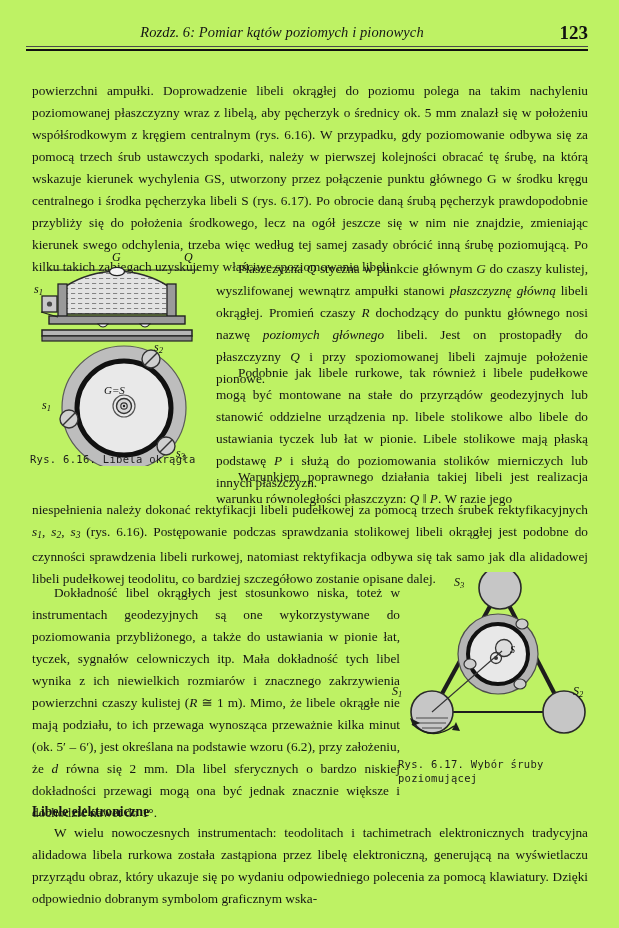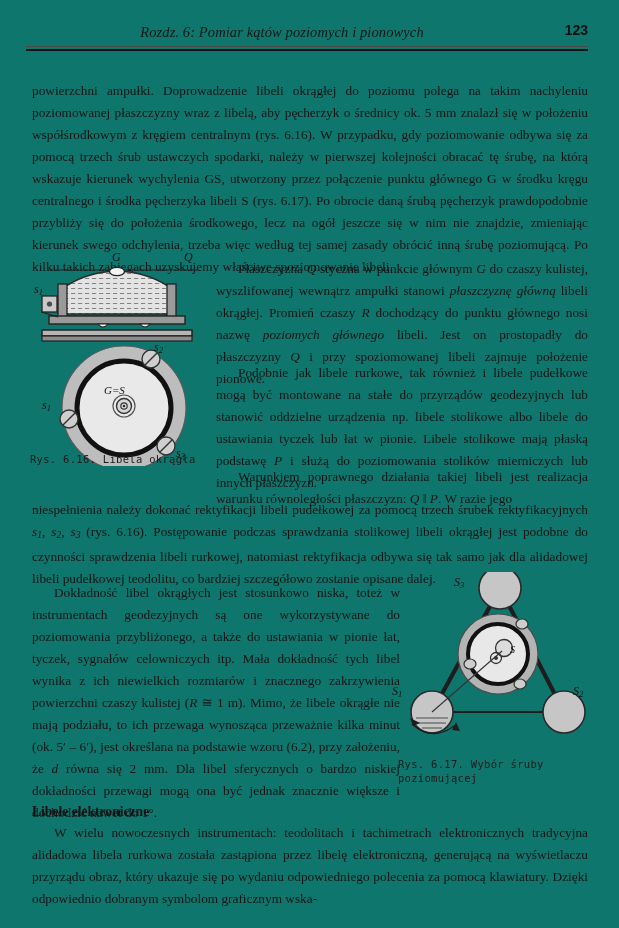--- a/index.html
+++ b/index.html
@@ -6,39 +6,39 @@
   body {
     width:619px; height:928px;
     background:#ffffff;
     font-family:"Liberation Serif", serif;
     color:#111;
     overflow:hidden;
     position:relative;
   }
   .page {
     position:absolute; inset:0;
-    background:#0f766e;
+    background:#bef264;
     padding:0;
   }
   
   .runhead {
     position:absolute; left:32px; top:24px; width:556px; height:36px;
   }
   .runhead-title {
     position:absolute; left:0; top:0; width:500px;
     text-align:center;
     font-style:italic;
     font-size:14.5px;
     letter-spacing:0.1px;
     color:#151515;
   }
   .runhead-page {
     position:absolute; right:0; top:-2px;
-    font-weight:bold; font-size:14px;
-    font-family:Liberation Sans, sans-serif;
+    font-weight:bold; font-size:19px;
+    font-family:Liberation Serif, serif;
     color:#111;
   }
   .rule-thin {
     position:absolute; left:26px; top:46px; width:562px; height:1px;
     background:#4a4a4a;
   }
   .rule-thick {
     position:absolute; left:26px; top:49px; width:562px; height:2.4px;
     background:#111;
   }

